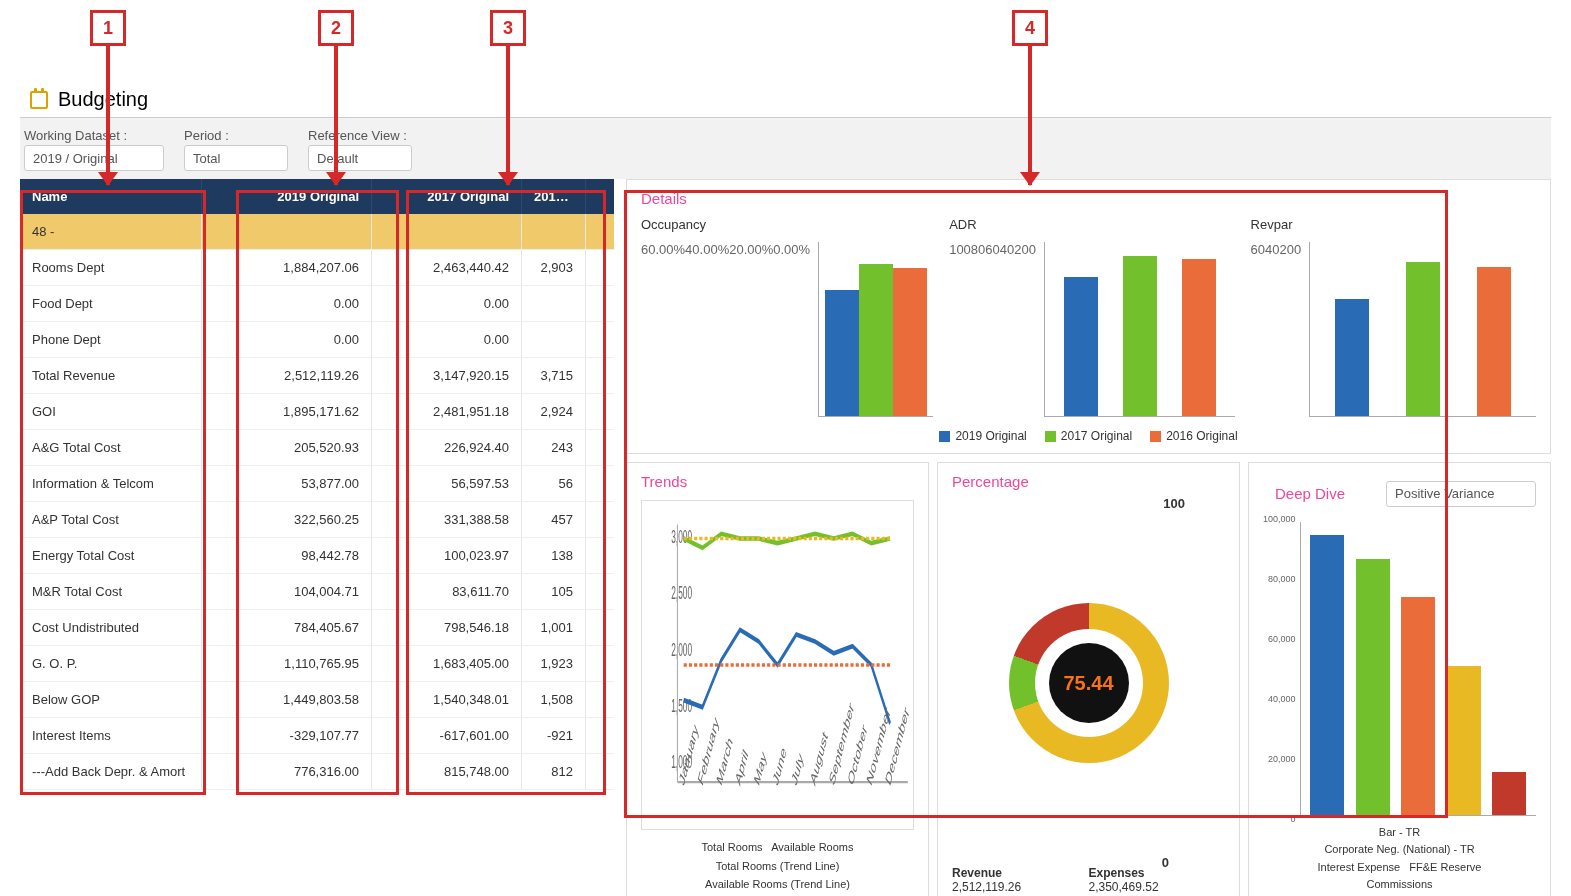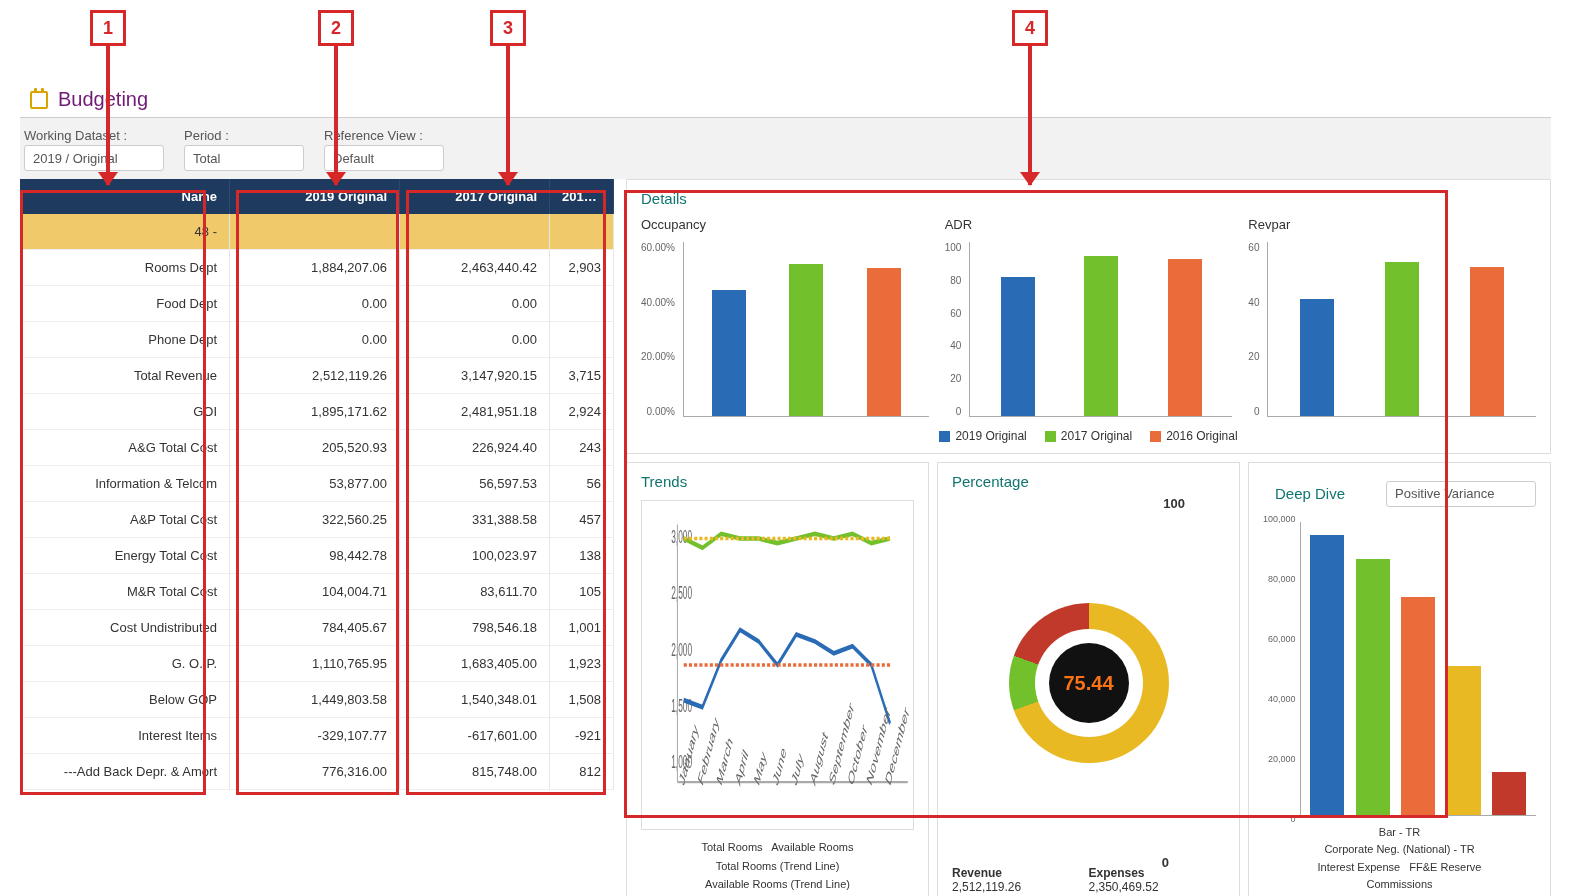--- a/index.html
+++ b/index.html
@@ -8,50 +8,50 @@
 
 .callout{position:absolute;display:flex;flex-direction:column;align-items:center;z-index:100}
 .callout-num{width:36px;height:36px;border:3px solid #d62828;color:#d62828;font-weight:bold;font-size:18px;display:flex;align-items:center;justify-content:center;background:#fff}
 .callout-arrow{width:4px;flex:1;background:#d62828;min-height:100px;position:relative}
 .callout-arrow::after{content:"";position:absolute;bottom:-1px;left:50%;transform:translateX(-50%);border-left:10px solid transparent;border-right:10px solid transparent;border-top:14px solid #d62828}
 
 .app-header{display:flex;align-items:center;padding:6px 10px;border-bottom:1px solid #ccc;margin-top:62px}
 .cal-icon{width:18px;height:18px;margin-right:10px;display:inline-block;position:relative;border:2px solid #d9a400;border-radius:2px}
 .cal-icon::before{content:"";position:absolute;top:-5px;left:2px;width:3px;height:5px;background:#d9a400;border-radius:1px}
 .cal-icon::after{content:"";position:absolute;top:-5px;right:2px;width:3px;height:5px;background:#d9a400;border-radius:1px}
-.title{font-size:20px;color:#701a75}
+.title{font-size:20px;color:#000000}
 
 .selectors{display:flex;gap:20px;padding:10px 4px 8px 4px;background:#f2f2f2}
 .sel-group{display:flex;flex-direction:column}
 .sel-label{color:#555;font-size:13px;margin-bottom:2px}
 .sel{width:140px;height:26px;border:1px solid #ccc;border-radius:3px;background:#fff;padding:0 8px;font-size:13px;color:#555}
-.sel.sm{width:120px}
+.sel.sm{width:104px}
 
 .main{display:flex;gap:12px;height:calc(100% - 150px)}
 .left-pane{width:594px;display:flex;flex-direction:column}
 .table-head{display:flex;background:#1e3a5f;color:#fff;font-weight:600;font-size:13px}
 .th,.td{padding:10px 12px;border-right:1px solid #e6e6e6;overflow:hidden;white-space:nowrap;text-overflow:ellipsis}
 .th{border-right:1px solid #2a4a70}
-.col-name{width:210px;text-align:right}
+.col-name{width:182px;text-align:left}
 .col-v1{width:170px;text-align:right}
 .col-v2{width:150px;text-align:right}
 .col-v3{width:64px;text-align:right}
 .table-body{flex:1;overflow:hidden;background:#fff}
 .row{display:flex;border-bottom:1px solid #eee;font-size:13px;color:#333}
 .row.highlight{background:#f0c96b}
 .row.highlight .td{font-weight:500}
 
 .right-pane{flex:1;display:flex;flex-direction:column;gap:8px}
 .card{background:#fff;border:1px solid #ddd;padding:10px 14px}
-.card-title{font-size:15px;color:#0f766e;margin-bottom:10px}
+.card-title{font-size:15px;color:#ec4899;margin-bottom:10px}
 .details-charts{display:flex;gap:16px;height:200px}
 .mini-chart{flex:1;display:flex;flex-direction:column}
 .mc-title{font-size:13px;color:#333;margin-bottom:10px}
 .mc-plot{flex:1;display:flex;gap:4px}
-.mc-axis{display:flex;flex-direction:column;justify-content:space-between;font-size:10px;color:#666;text-align:right;padding-right:4px}
+.mc-axis{display:flex;flex-direction:row;justify-content:space-between;font-size:13px;color:#666;text-align:right;padding-right:4px}
 .mc-bars{flex:1;display:flex;align-items:flex-end;justify-content:space-around;border-left:1px solid #aaa;border-bottom:1px solid #aaa;padding:0 6px}
 .bar{width:34px}
 .b-blue{background:#2a6bb5}
 .b-green{background:#72c02c}
 .b-orange{background:#e96c3a}
 .legend{display:flex;justify-content:center;gap:18px;margin-top:12px;font-size:12px;color:#333}
 .legend span::before{content:"";display:inline-block;width:11px;height:11px;margin-right:5px;vertical-align:middle}
 .lg-blue::before{background:#2a6bb5}
 .lg-green::before{background:#72c02c}
 .lg-orange::before{background:#e96c3a}

